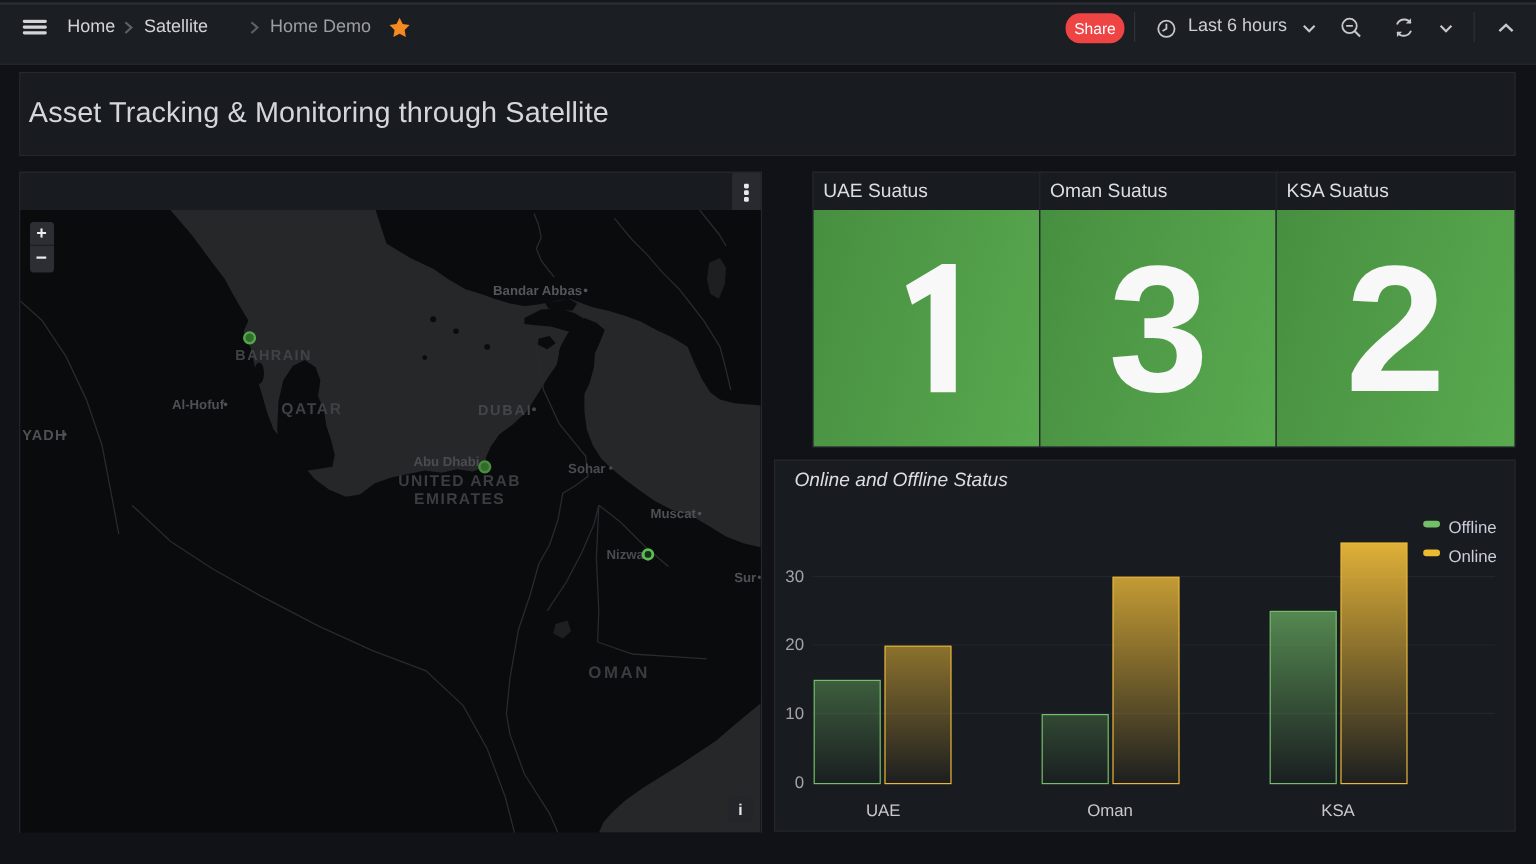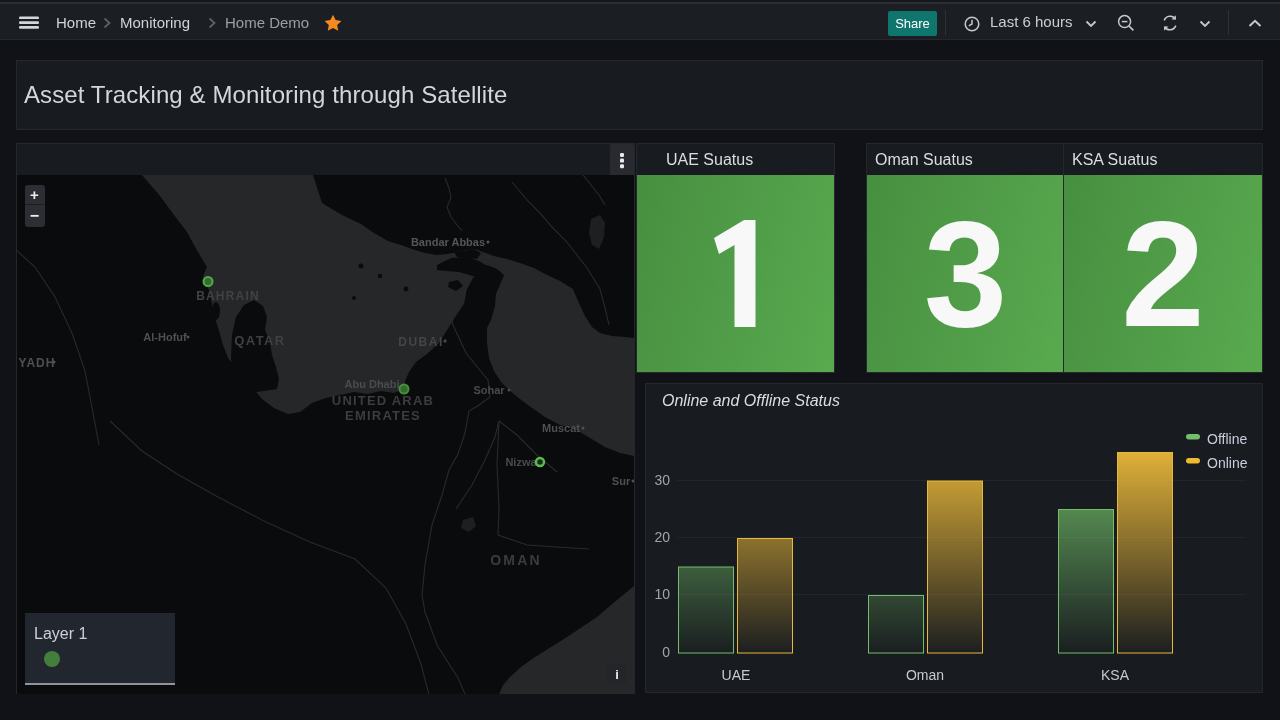--- a/index.html
+++ b/index.html
@@ -1,47 +1,47 @@
 <!DOCTYPE html>
 <html><head>
 <meta charset="utf-8">
 <style>
 * { margin:0; padding:0; box-sizing:border-box; }
 html,body { width:1280px; height:720px; background:#111217; font-family:"Liberation Sans",sans-serif; overflow:hidden; }
 body { position:relative; }
-.nav { position:absolute; left:0; top:0; width:1280px; height:40px; background:#1b1e23; border-bottom:1px solid #25282e; }
+.nav { position:absolute; left:0; top:0; width:1280px; height:54px; background:#1b1e23; border-bottom:1px solid #25282e; }
 .navtop1 { position:absolute; left:0; top:0; width:1280px; height:2px; background:#15171b; }
 .navtop2 { position:absolute; left:0; top:2px; width:1280px; height:1.5px; background:#2a2d33; }
 .panel { position:absolute; background:#181b1f; border:1px solid #25272d; border-radius:0; }
 .ptitle { font-size:16px; font-weight:500; color:#dcdde3; line-height:31px; padding-left:8px; white-space:nowrap; }
 </style>
 </head>
 <body>
 <div class="nav">
   <div class="navtop1"></div>
     <div class="navtop2"></div>
 
   <svg width="22" height="16" style="position:absolute;left:18px;top:16px" viewBox="0 0 22 16">
     <rect x="1" y="0.5" width="20" height="2.6" rx="1.2" fill="#d4d5d9"></rect>
     <rect x="1" y="5.3" width="20" height="2.6" rx="1.2" fill="#d4d5d9"></rect>
     <rect x="1" y="10.1" width="20" height="2.6" rx="1.2" fill="#d4d5d9"></rect>
   </svg>
   <div style="position:absolute;left:56px;top:14px;font-size:15px;color:#d2d3d8;">Home</div>
   <svg width="8" height="12" style="position:absolute;left:103px;top:17px" viewBox="0 0 8 12">
       <polyline points="1.5,1.5 6.5,6 1.5,10.5" fill="none" stroke="#5d6067" stroke-width="1.8"></polyline>
     </svg>
-  <div style="position:absolute;left:120px;top:14px;font-size:15px;color:#d2d3d8;">Monitoring</div>
+  <div style="position:absolute;left:120px;top:14px;font-size:15px;color:#d2d3d8;">Satellite</div>
   <svg width="8" height="12" style="position:absolute;left:208px;top:17px" viewBox="0 0 8 12">
       <polyline points="1.5,1.5 6.5,6 1.5,10.5" fill="none" stroke="#5d6067" stroke-width="1.8"></polyline>
     </svg>
   <div style="position:absolute;left:225px;top:14px;font-size:15px;color:#9d9fa6;">Home Demo</div>
   <svg width="18" height="18" style="position:absolute;left:324px;top:14px" viewBox="0 0 18 18">
     <path d="M9 0.8 L11.6 6.1 L17.4 6.9 L13.2 11 L14.2 16.8 L9 14.05 L3.8 16.8 L4.8 11 L0.6 6.9 L6.4 6.1 Z" fill="#f6891f"></path>
   </svg>
-  <div style="position:absolute;left:888px;top:11px;width:49px;height:25px;background:#0f766e;border-radius:2px;color:#ffffff;font-size:13px;font-weight:500;text-align:center;line-height:25px;">Share</div>
+  <div style="position:absolute;left:888px;top:11px;width:49px;height:25px;background:#ef4444;border-radius:12px;color:#ffffff;font-size:13px;font-weight:500;text-align:center;line-height:25px;">Share</div>
   <div style="position:absolute;left:945px;top:10px;width:1px;height:25px;background:#2e3138;"></div>
 
   <svg width="16" height="16" style="position:absolute;left:964px;top:16px" viewBox="0 0 16 16">
     <circle cx="8" cy="8" r="6.8" fill="none" stroke="#c7c8ce" stroke-width="1.5"></circle>
     <polyline points="8,3.8 8,8 4.8,9.8" fill="none" stroke="#c7c8ce" stroke-width="1.5"></polyline>
   </svg>
   <div style="position:absolute;left:990px;top:13px;font-size:15px;color:#ccced4;">Last 6 hours</div>
   <svg width="12" height="8" style="position:absolute;left:1085px;top:20px" viewBox="0 0 12 8">
       <polyline points="1.5,1.5 6,6 10.5,1.5" fill="none" stroke="#c7c8ce" stroke-width="1.8"></polyline>
     </svg>
@@ -154,31 +154,26 @@
     <circle cx="191" cy="106.5" r="4.5" fill="#2f6e2c" stroke="#55a74b" stroke-width="2"></circle>
     <circle cx="387" cy="214" r="4.5" fill="#336a2e" stroke="#478f3e" stroke-width="2"></circle>
     <circle cx="523" cy="287" r="4" fill="#14301a" stroke="#5dbb51" stroke-width="2.4"></circle>
   </svg>
 
   <div style="position:absolute;left:7.5px;top:9.5px;width:20px;height:42px;background:#2c2e33;border-radius:3px;">
     <div style="position:absolute;left:0;top:0;width:20px;height:20.5px;color:#eceded;font-size:15px;font-weight:700;text-align:center;line-height:20px;border-bottom:1px solid #1c1e22;">+</div>
     <div style="position:absolute;left:0;top:21px;width:20px;height:20.5px;color:#eceded;font-size:16px;font-weight:700;text-align:center;line-height:19px;">−</div>
   </div>
 
-  <div style="position:absolute;left:8px;top:438px;width:150px;height:72px;background:rgba(36,40,49,0.94);">
-    <div style="position:absolute;left:9px;top:12px;font-size:16px;color:#ced0d8;">Layer 1</div>
-    <div style="position:absolute;left:19px;top:38px;width:16px;height:16px;border-radius:50%;background:#447e3d;"></div>
-    <div style="position:absolute;left:0;bottom:0;width:150px;height:2.5px;background:#90939c;"></div>
-  </div>
 
   <div style="position:absolute;left:590px;top:489px;width:20px;height:21px;background:#232529;border-radius:4px;color:#e8e9ee;font-size:13px;font-weight:700;text-align:center;line-height:21px;">i</div>
   </div>
 </div>
 
-<div class="panel" style="left:636px;top:143px;width:199px;height:230px;padding-left:21px;">
+<div class="panel" style="left:677px;top:143px;width:199px;height:230px;">
   <div class="ptitle">UAE Suatus</div>
   <div style="position:absolute;left:0;top:31px;width:197px;height:197px;background:linear-gradient(105deg,#478f40 0%,#509c48 50%,#59aa4f 100%);display:flex;align-items:center;justify-content:center;">
     <svg width="42" height="107" viewBox="0 0 42 107" style="margin-left:-2px">
         <path d="M41.5,0 L41.5,107 L20.5,107 L20.5,25 L5,34 L0,18 L30,0 Z" fill="#f7f8f7"></path>
       </svg>
   </div>
 </div>
 <div class="panel" style="left:854px;top:143px;width:199px;height:230px;margin-left:12px;">
   <div class="ptitle">Oman Suatus</div>
   <div style="position:absolute;left:0;top:31px;width:197px;height:197px;background:linear-gradient(105deg,#478f40 0%,#509c48 50%,#59aa4f 100%);display:flex;align-items:center;justify-content:center;">

